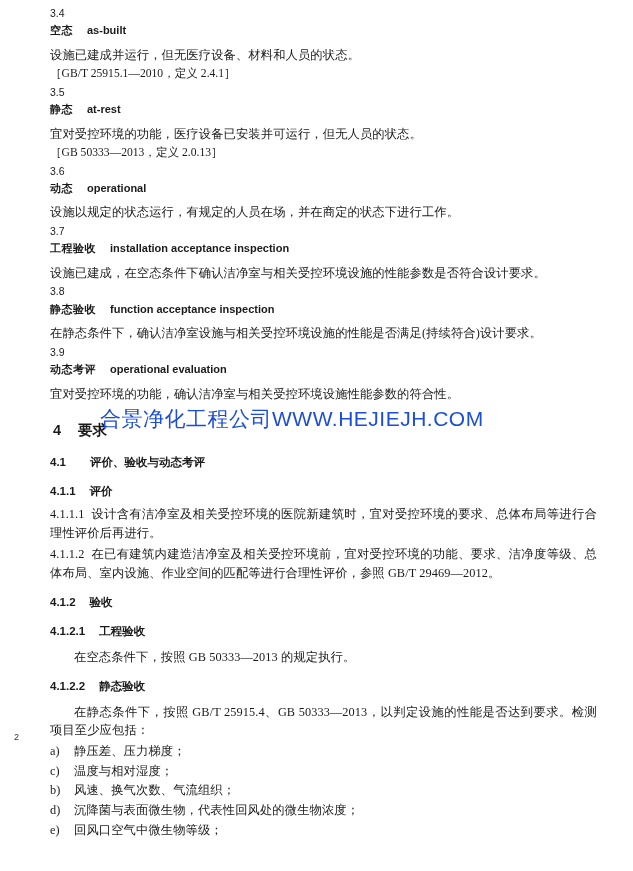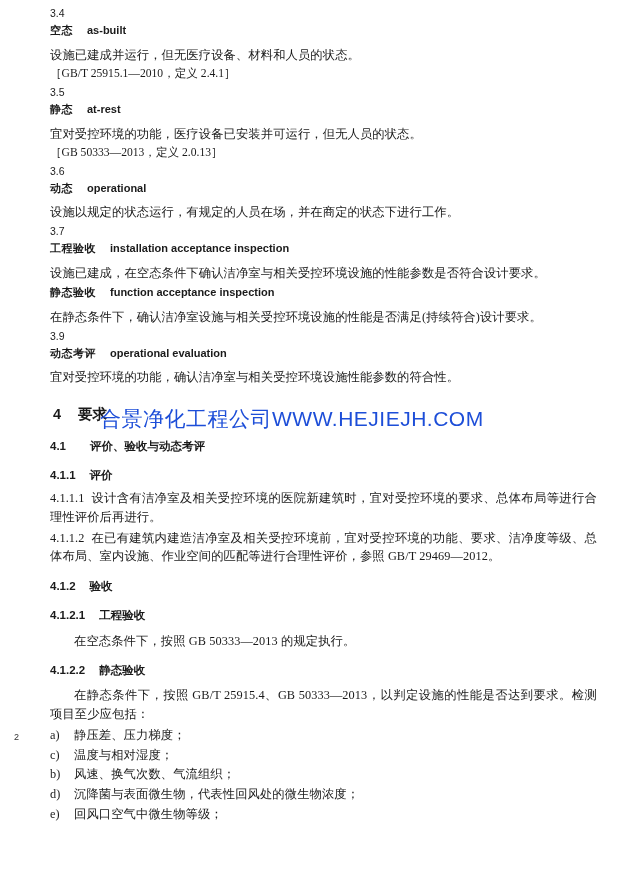--- a/index.html
+++ b/index.html
@@ -169,20 +169,21 @@
 
   <div class="block">
     <div class="sec-num">3.7</div>
     <div class="term-line">
       <span class="cn">工程验收</span><span class="en">installation acceptance inspection</span>
     </div>
     <div class="body-line">设施已建成，在空态条件下确认洁净室与相关受控环境设施的性能参数是否符合设计要求。</div>
   </div>
 
   <div class="block">
+    <div class="sec-num">3.8</div>
     <div class="term-line">
       <span class="cn">静态验收</span><span class="en">function acceptance inspection</span>
     </div>
     <div class="body-line">在静态条件下，确认洁净室设施与相关受控环境设施的性能是否满足(持续符合)设计要求。</div>
   </div>
 
   <div class="block">
     <div class="sec-num">3.9</div>
     <div class="term-line">
       <span class="cn">动态考评</span><span class="en">operational evaluation</span>

